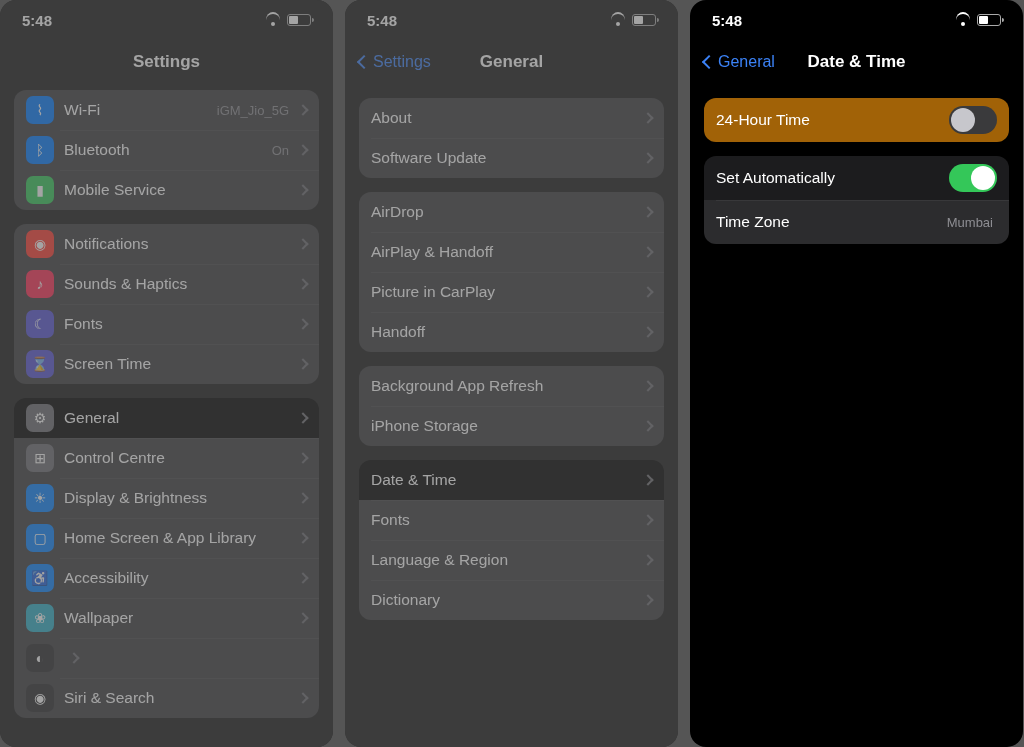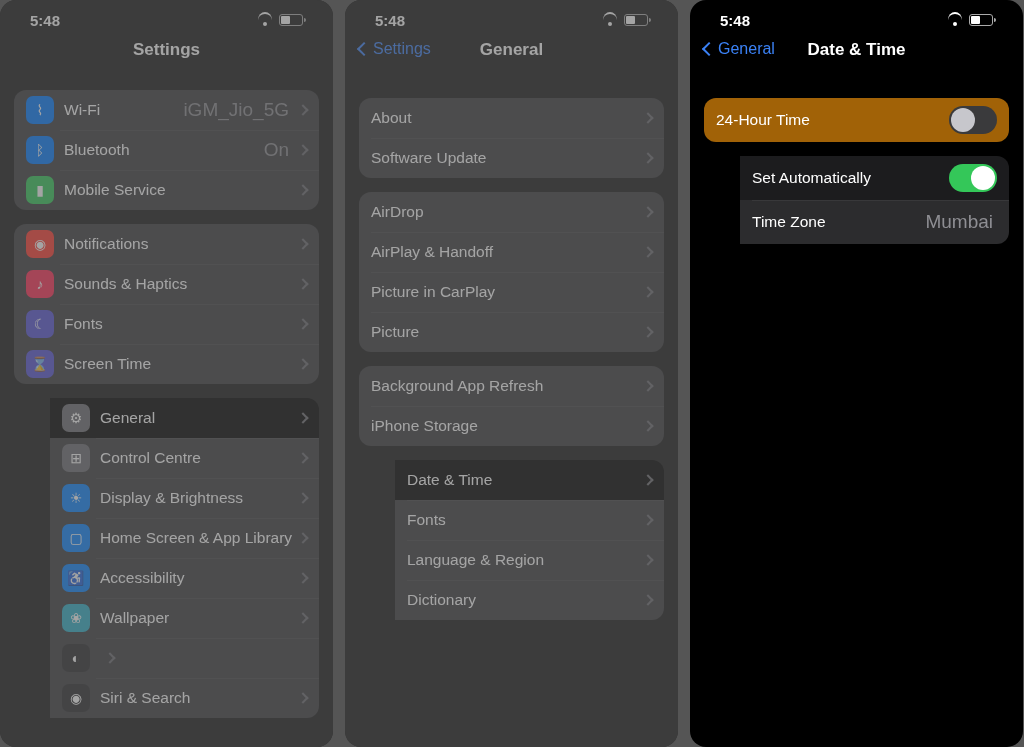--- a/index.html
+++ b/index.html
@@ -27,21 +27,21 @@
     position:absolute;
     inset:0;
     background:rgba(90,90,90,0.55);
     pointer-events:none;
   }
   .status-bar {
     height: 40px;
     display: flex;
     align-items: center;
     justify-content: space-between;
-    padding: 0 30px;
+    padding: 0 22px;
     color: #fff;
     font-size: 15px;
     font-weight: 600;
   }
   .status-right { display:flex; align-items:center; gap:6px; }
   .wifi-ico { width:16px; height:12px; position:relative; }
   .wifi-ico::before{
     content:""; position:absolute; bottom:0; left:50%; transform:translateX(-50%);
     width:4px; height:4px; border-radius:50%; background:#fff;
   }
@@ -51,20 +51,21 @@
     border-radius:50% 50% 0 0;
   }
   .batt {
     width:24px; height:12px; border:1.5px solid #aaa; border-radius:3px; position:relative;
   }
   .batt::after{ content:""; position:absolute; right:-4px; top:3px; width:2px; height:4px; background:#aaa; border-radius:0 2px 2px 0;}
   .batt .fill{ position:absolute; left:1px; top:1px; bottom:1px; width:40%; background:#fff; border-radius:1px;}
   .nav-bar {
     height: 44px;
     display:flex;
+    align-items:center;
     justify-content:center;
     position:relative;
     color:#fff;
     font-size:17px;
     font-weight:600;
   }
   .back-btn {
     position:absolute;
     left:14px;
     display:flex;
@@ -113,34 +114,34 @@
   .row.noicon + .row.noicon::before{ left:12px; }
   .row .icon {
     width:28px; height:28px;
     border-radius:7px;
     margin-right:10px;
     flex:none;
     display:flex;align-items:center;justify-content:center;
     color:#fff; font-size:14px;
   }
   .row .label { flex:1; }
-  .row .value { color:#8e8e93; font-size:19px; margin-right:4px; }
+  .row .value { color:#8e8e93; font-size:13px; margin-right:4px; }
   .row .chev {
     width:8px; height:8px;
     border-top:2px solid #6e6e73;
     border-right:2px solid #6e6e73;
     transform:rotate(45deg);
     margin-left:6px;
   }
   .row.highlight {
     background:#000;
   }
   .row.highlight .label { color:#fff; }
   .group.nobg { background:transparent; }
-  .group.nobg .row { background: rgba(60,60,63,1); margin-left: 36px; }
+  .group.nobg .row { background: rgba(60,60,63,1); }
   .group.nobg .row.highlight { background:#000; }
   
   .toggle {
     width:48px; height:28px;
     border-radius:14px;
     background:#3a3a3c;
     position:relative;
     flex:none;
   }
   .toggle .knob{
@@ -334,21 +335,21 @@
       </div>
       <div class="row noicon">
         <span class="label">AirPlay &amp; Handoff</span>
         <span class="chev"></span>
       </div>
       <div class="row noicon">
         <span class="label">Picture in CarPlay</span>
         <span class="chev"></span>
       </div>
       <div class="row noicon">
-        <span class="label">Picture</span>
+        <span class="label">Handoff</span>
         <span class="chev"></span>
       </div>
     </div>
 
     <div class="group">
       <div class="row noicon">
         <span class="label">Background App Refresh</span>
         <span class="chev"></span>
       </div>
       <div class="row noicon">

